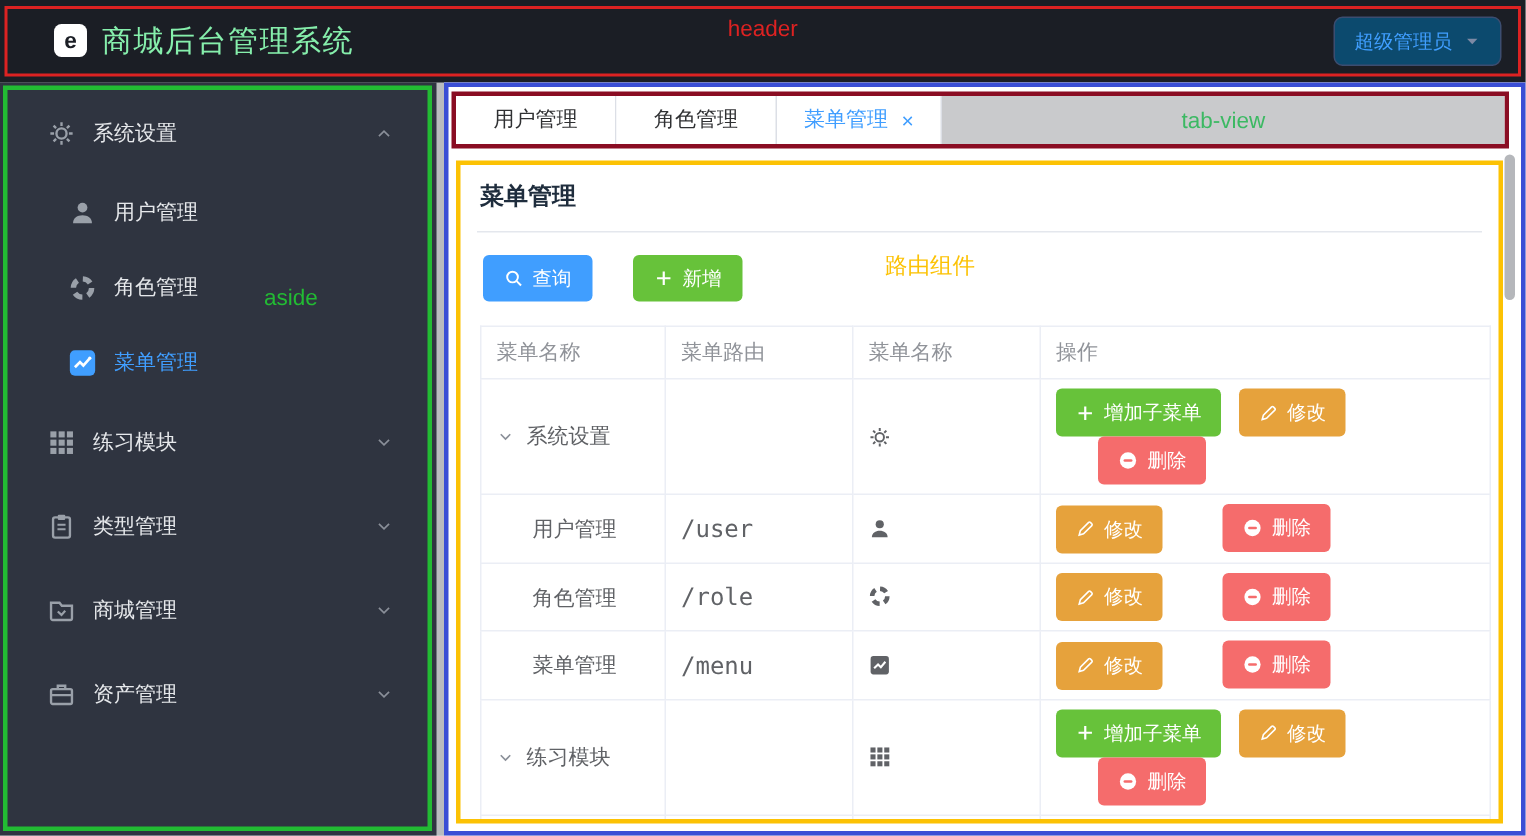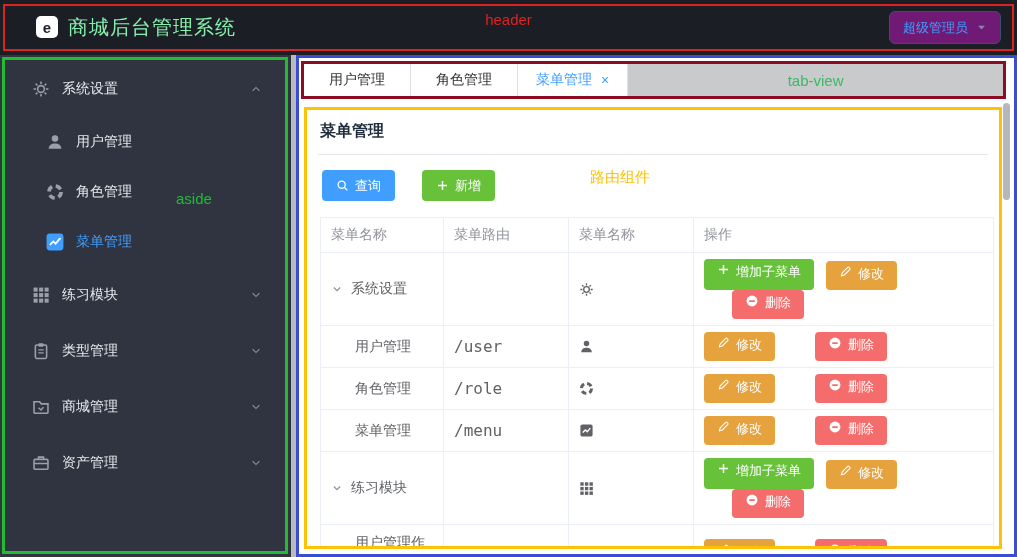--- a/index.html
+++ b/index.html
@@ -16,21 +16,21 @@
 
   
   .header{position:absolute;left:0;top:0;width:1017px;height:55px;background:var(--header-bg);}
   .header-annot{position:absolute;inset:4px 3px 4px 3px;border:2px solid var(--annot-red);pointer-events:none;}
   .logo{position:absolute;left:36px;top:16px;width:22px;height:22px;background:#fff;border-radius:5px;
     display:flex;align-items:center;justify-content:center;color:#1b1e25;font-weight:bold;font-size:15px;}
   .header-title{position:absolute;left:68px;top:0;height:55px;display:flex;align-items:center;
     color:#86efac;font-size:20px;letter-spacing:1px;}
   .header-label{position:absolute;left:0;right:0;top:0;height:38px;display:flex;align-items:center;
     justify-content:center;color:var(--annot-red);font-size:15px;}
-  .user-btn{position:absolute;right:16px;top:11px;height:33px;padding:0 13px;background:#701a75;
+  .user-btn{position:absolute;right:16px;top:11px;height:33px;padding:0 13px;background:#0c4a6e;
     border:1px solid #3c4d70;border-radius:6px;display:flex;align-items:center;gap:8px;
     color:var(--blue);font-size:13px;cursor:pointer;}
   .user-btn .caret{color:#7d8aa5;}
 
   
   .aside{position:absolute;left:0;top:55px;width:291px;height:502px;background:var(--aside-bg);}
   .aside-annot{position:absolute;inset:2px 3px 3px 2px;border:3px solid var(--annot-green);pointer-events:none;}
   .aside-label{position:absolute;left:176px;top:135px;color:var(--annot-green);font-size:15px;pointer-events:none;}
   .menu{position:absolute;left:6px;top:6px;right:7px;}
   .m-item{display:flex;align-items:center;cursor:pointer;color:#e6e8eb;font-size:14px;}
@@ -68,21 +68,21 @@
   
   table{border-collapse:collapse;width:673px;margin:16px 0 0 2px;table-layout:fixed;}
   th,td{border:1px solid var(--tbl-border);text-align:left;vertical-align:middle;}
   th{height:35px;padding:0 10px;color:var(--txt-light);font-size:14px;font-weight:normal;}
   td{height:41px;padding:6px 10px;color:var(--txt);font-size:14px;}
   td.route{font-family:"DejaVu Sans Mono","Liberation Mono",monospace;font-size:16px;}
   td.c-icon{color:#606266;}
   .name-wrap{text-indent:24px;line-height:1.6;}
   .name-parent{display:flex;align-items:center;gap:8px;}
   .row-arrow{color:#8b9099;flex:none;}
-  .op-btn{display:inline-flex;gap:6px;height:29px;padding:4px 13px;border:none;
+  .op-btn{display:inline-flex;align-items:center;gap:6px;height:29px;padding:16px 13px;border:none;
     border-radius:4px;color:#fff;font-size:13px;cursor:pointer;margin-right:12px;font-family:inherit;white-space:nowrap;}
   .op-add{background:var(--green-btn);height:31px;}
   .op-edit{background:var(--orange);}
   .op-del{background:var(--red-btn);margin-left:28px;}
 </style>
 </head>
 <body>
 
 <div class="header">
   <div class="header-annot"></div>

